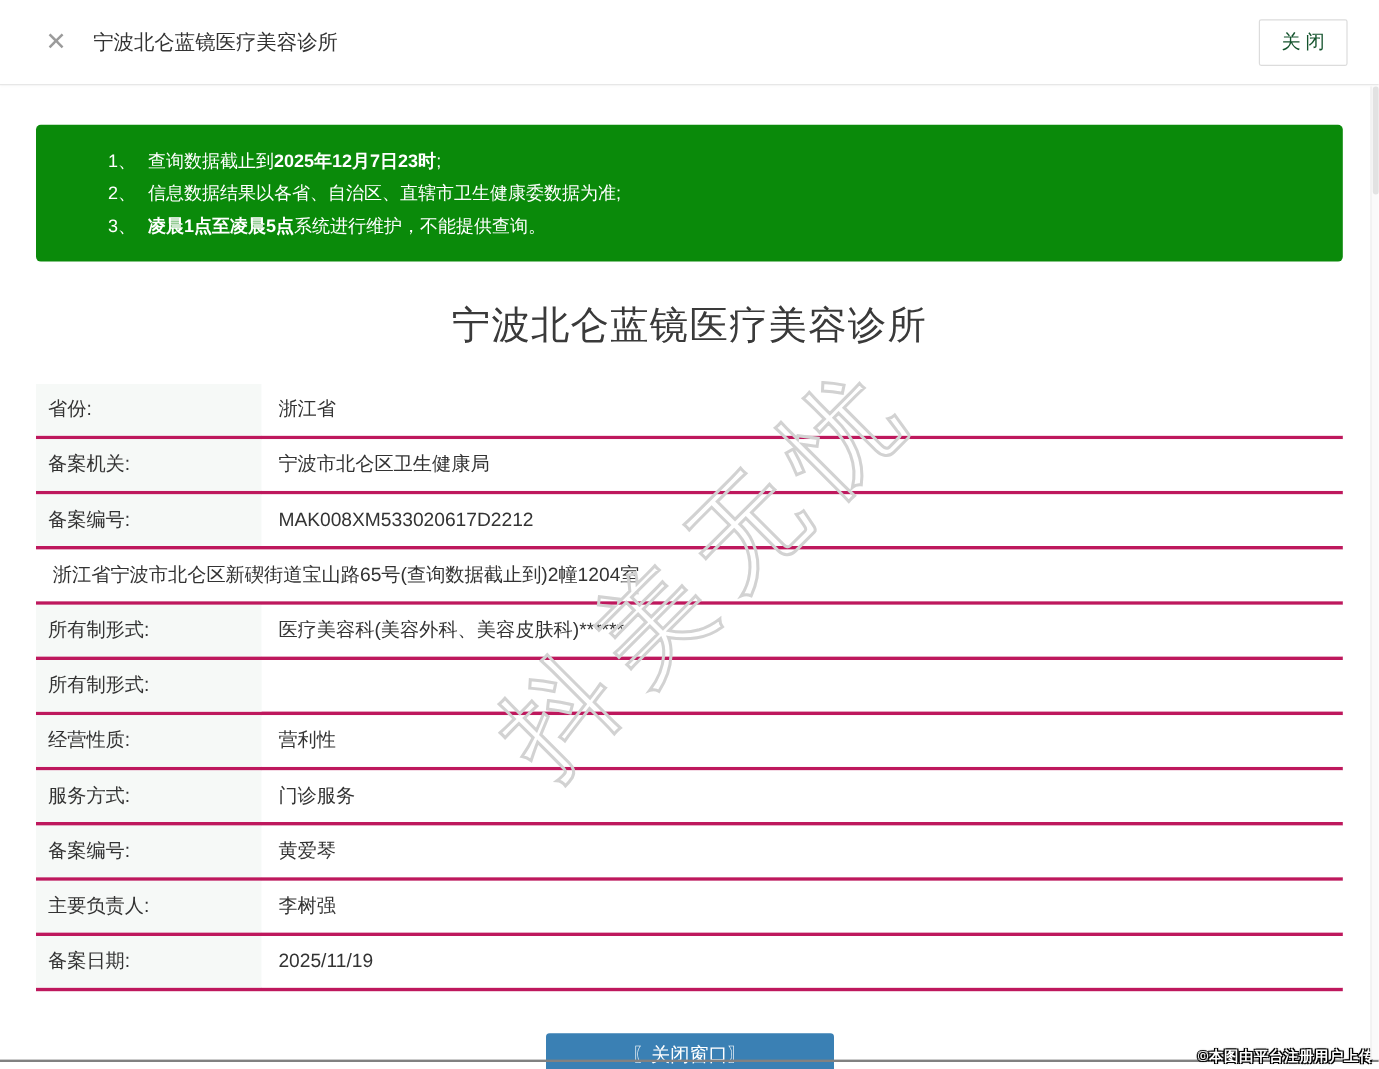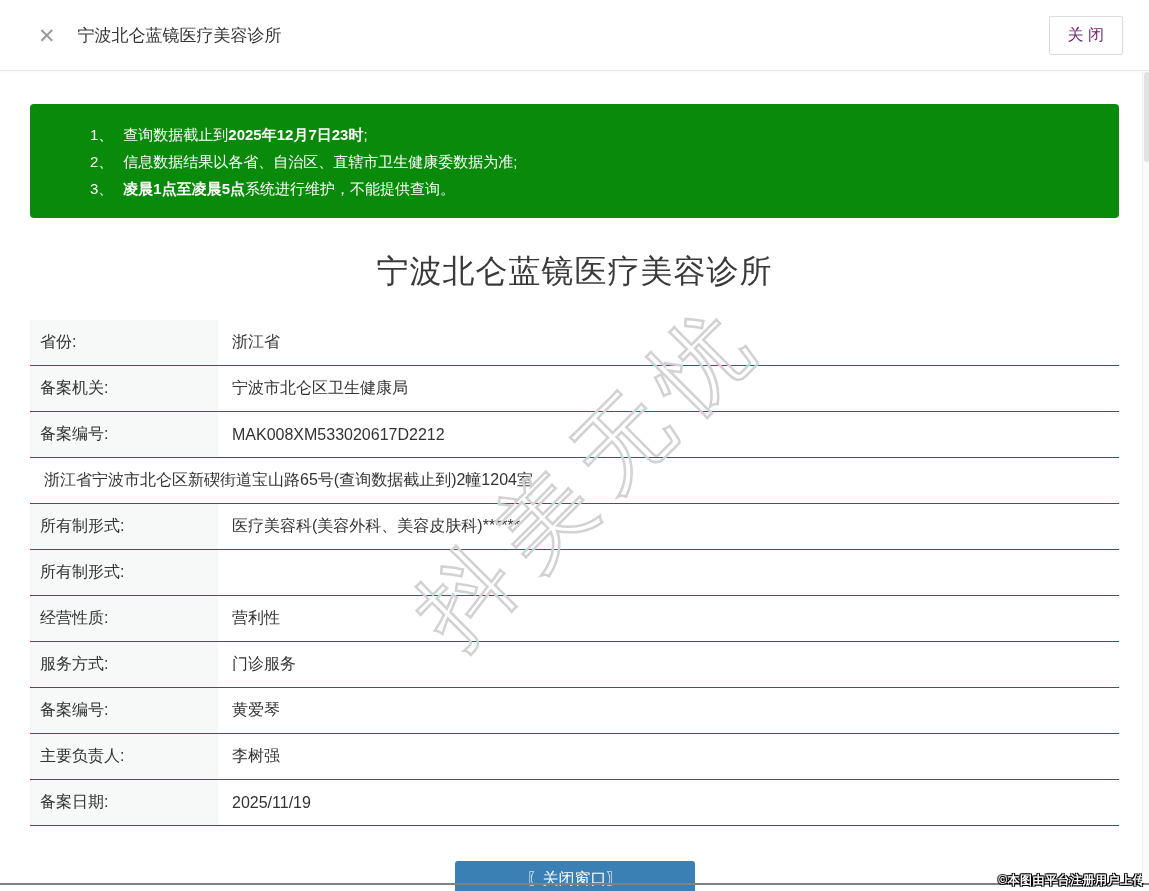--- a/index.html
+++ b/index.html
@@ -8,39 +8,39 @@
   .page { position: relative; width: 1149px; height: 891px; background: #fff; }
 
   
   .topbar { position: relative; height: 71px; background: #fff;
     border-bottom: 1px solid #e7e7e7; box-shadow: 0 1px 3px rgba(0,0,0,0.04);
     display: flex; align-items: center; padding: 0 24px; }
   .x-icon { color: #9b9b9b; font-size: 21px; line-height: 1; cursor: pointer;
     margin-left: 14px; font-weight: 400; }
   .topbar-title { margin-left: 22px; font-size: 17px; color: #333; }
   .close-btn { margin-left: auto; margin-right: 2px; background: #fff;
-    border: 1px solid #dcdcdc; border-radius: 2px; color: #701a75;
+    border: 1px solid #dcdcdc; border-radius: 2px; color: #14532d;
     font-size: 16px; padding: 8px 18px; cursor: pointer; white-space: pre;
-    font-family: Liberation Sans, sans-serif; }
+    font-family: Liberation Serif, serif; }
 
   
   .notice { margin: 33px 30px 1px 30px; background: #0a8a0a; border-radius: 4px;
     padding: 17px 20px 16px 60px; color: #fff; font-size: 15px; }
   .notice-line { line-height: 27px; }
   .notice-line b { font-weight: 700; }
   .notice-num { margin-right: 10px; }
 
   
   h1.clinic-title { text-align: center; font-size: 32px; font-weight: 400;
     color: #3a3a3a; margin: 32px 0 26px 0; letter-spacing: 1px; }
 
   
   .info-table { margin: 0 30px; }
   .row { display: flex; align-items: stretch; height: 46px;
-    border-bottom: 1px solid #be185d; }
+    border-bottom: 3px solid #be185d; }
   .cell { display: flex; align-items: center; font-size: 16px; color: #333; }
   .cell.label { width: 188px; background: #f6f9f7; padding-left: 10px; flex: none; }
   .cell.value { flex: 1; padding-left: 14px; background: #fff; }
 
   
   .btn-wrap { display: flex; justify-content: center; margin-top: 35px; }
   .primary-btn { width: 240px; height: 37px; background: #3a80b4; color: #fff;
     border: none; border-radius: 3px; font-size: 16px; cursor: pointer;
     font-family: inherit; }
 

